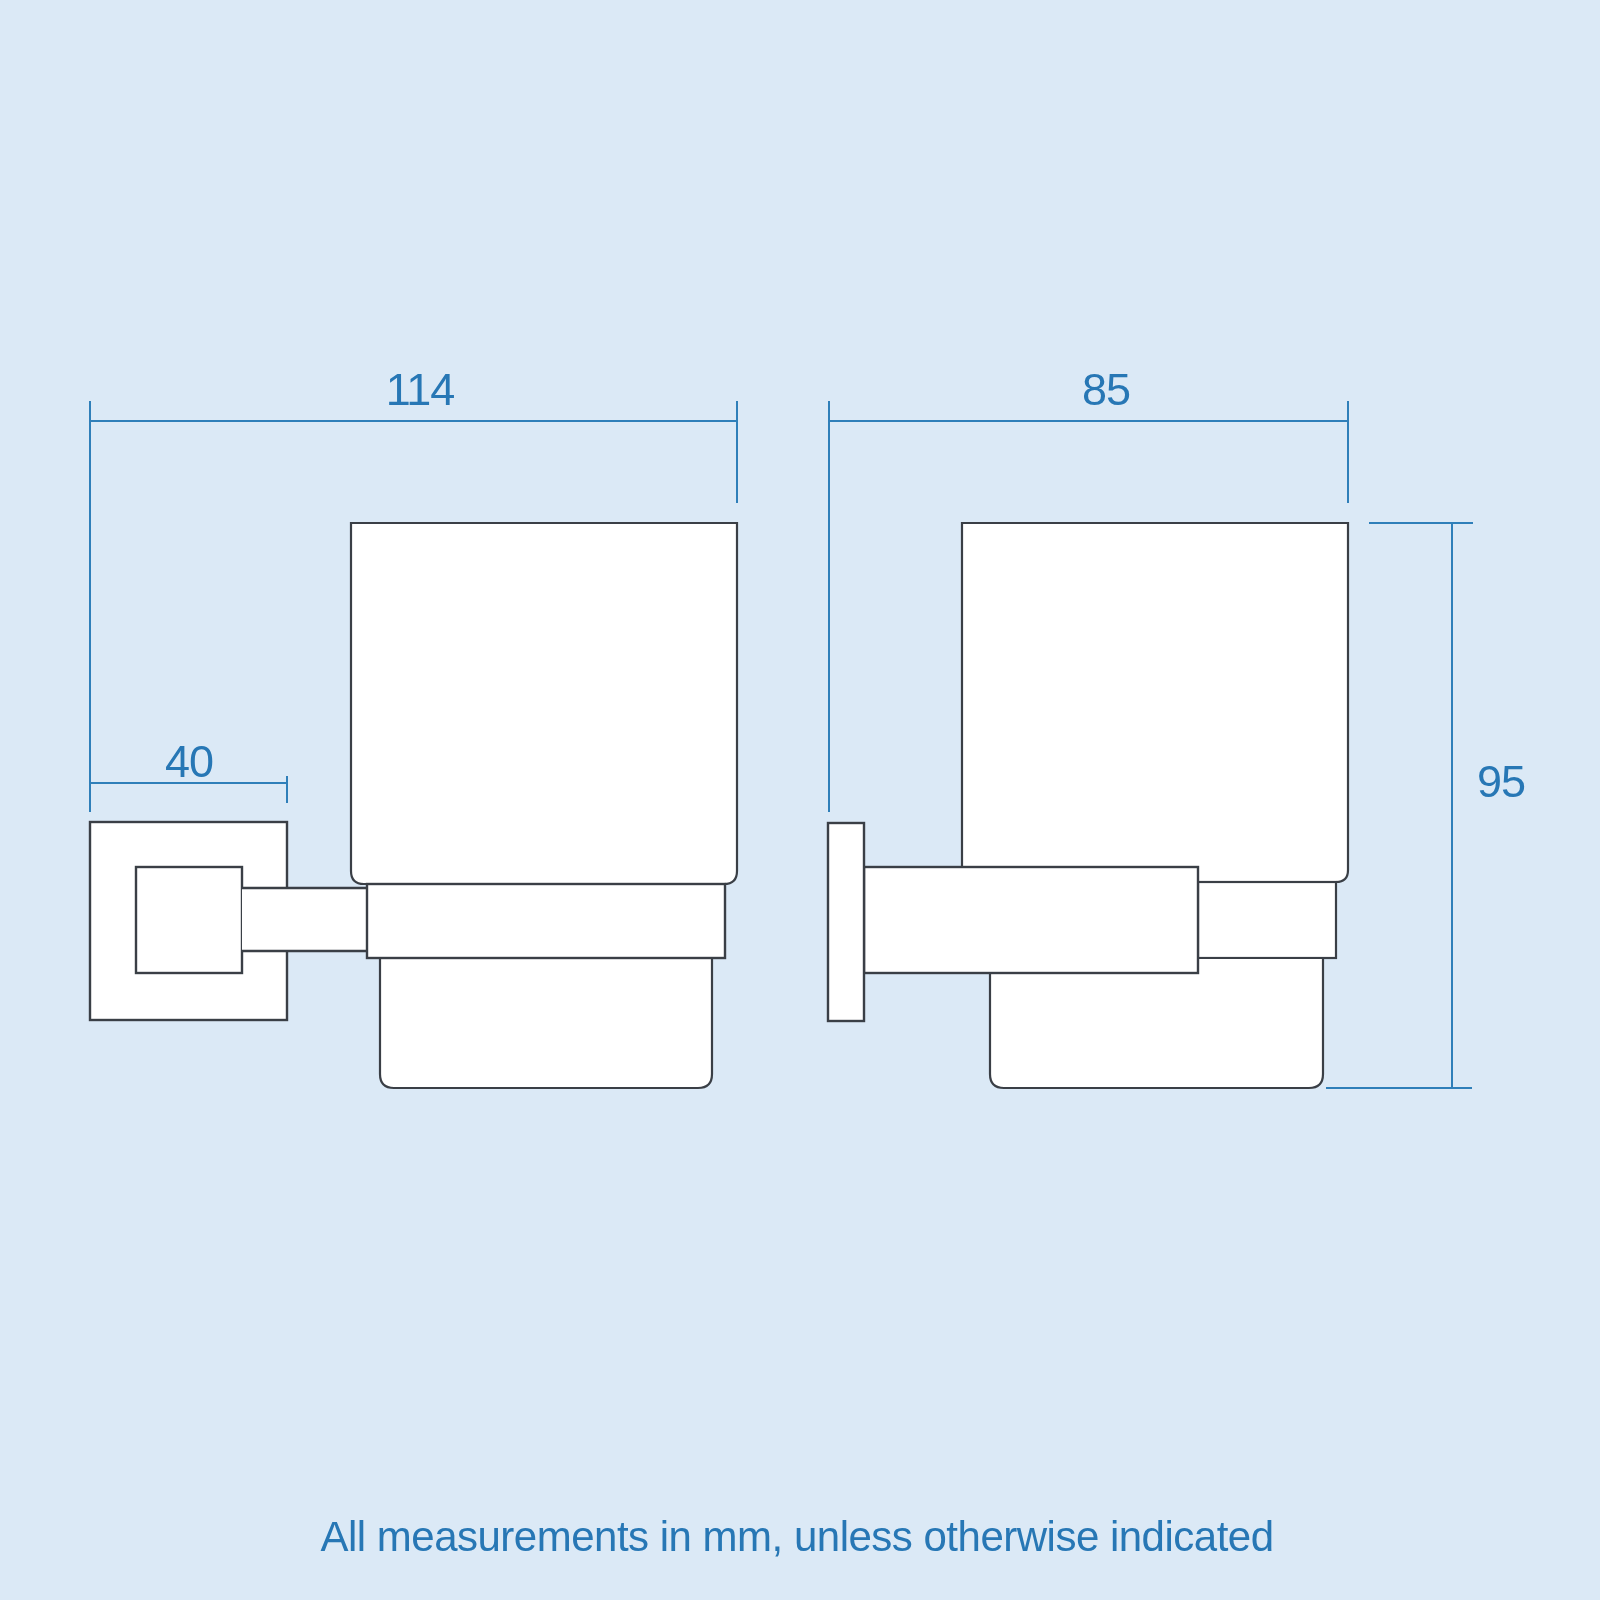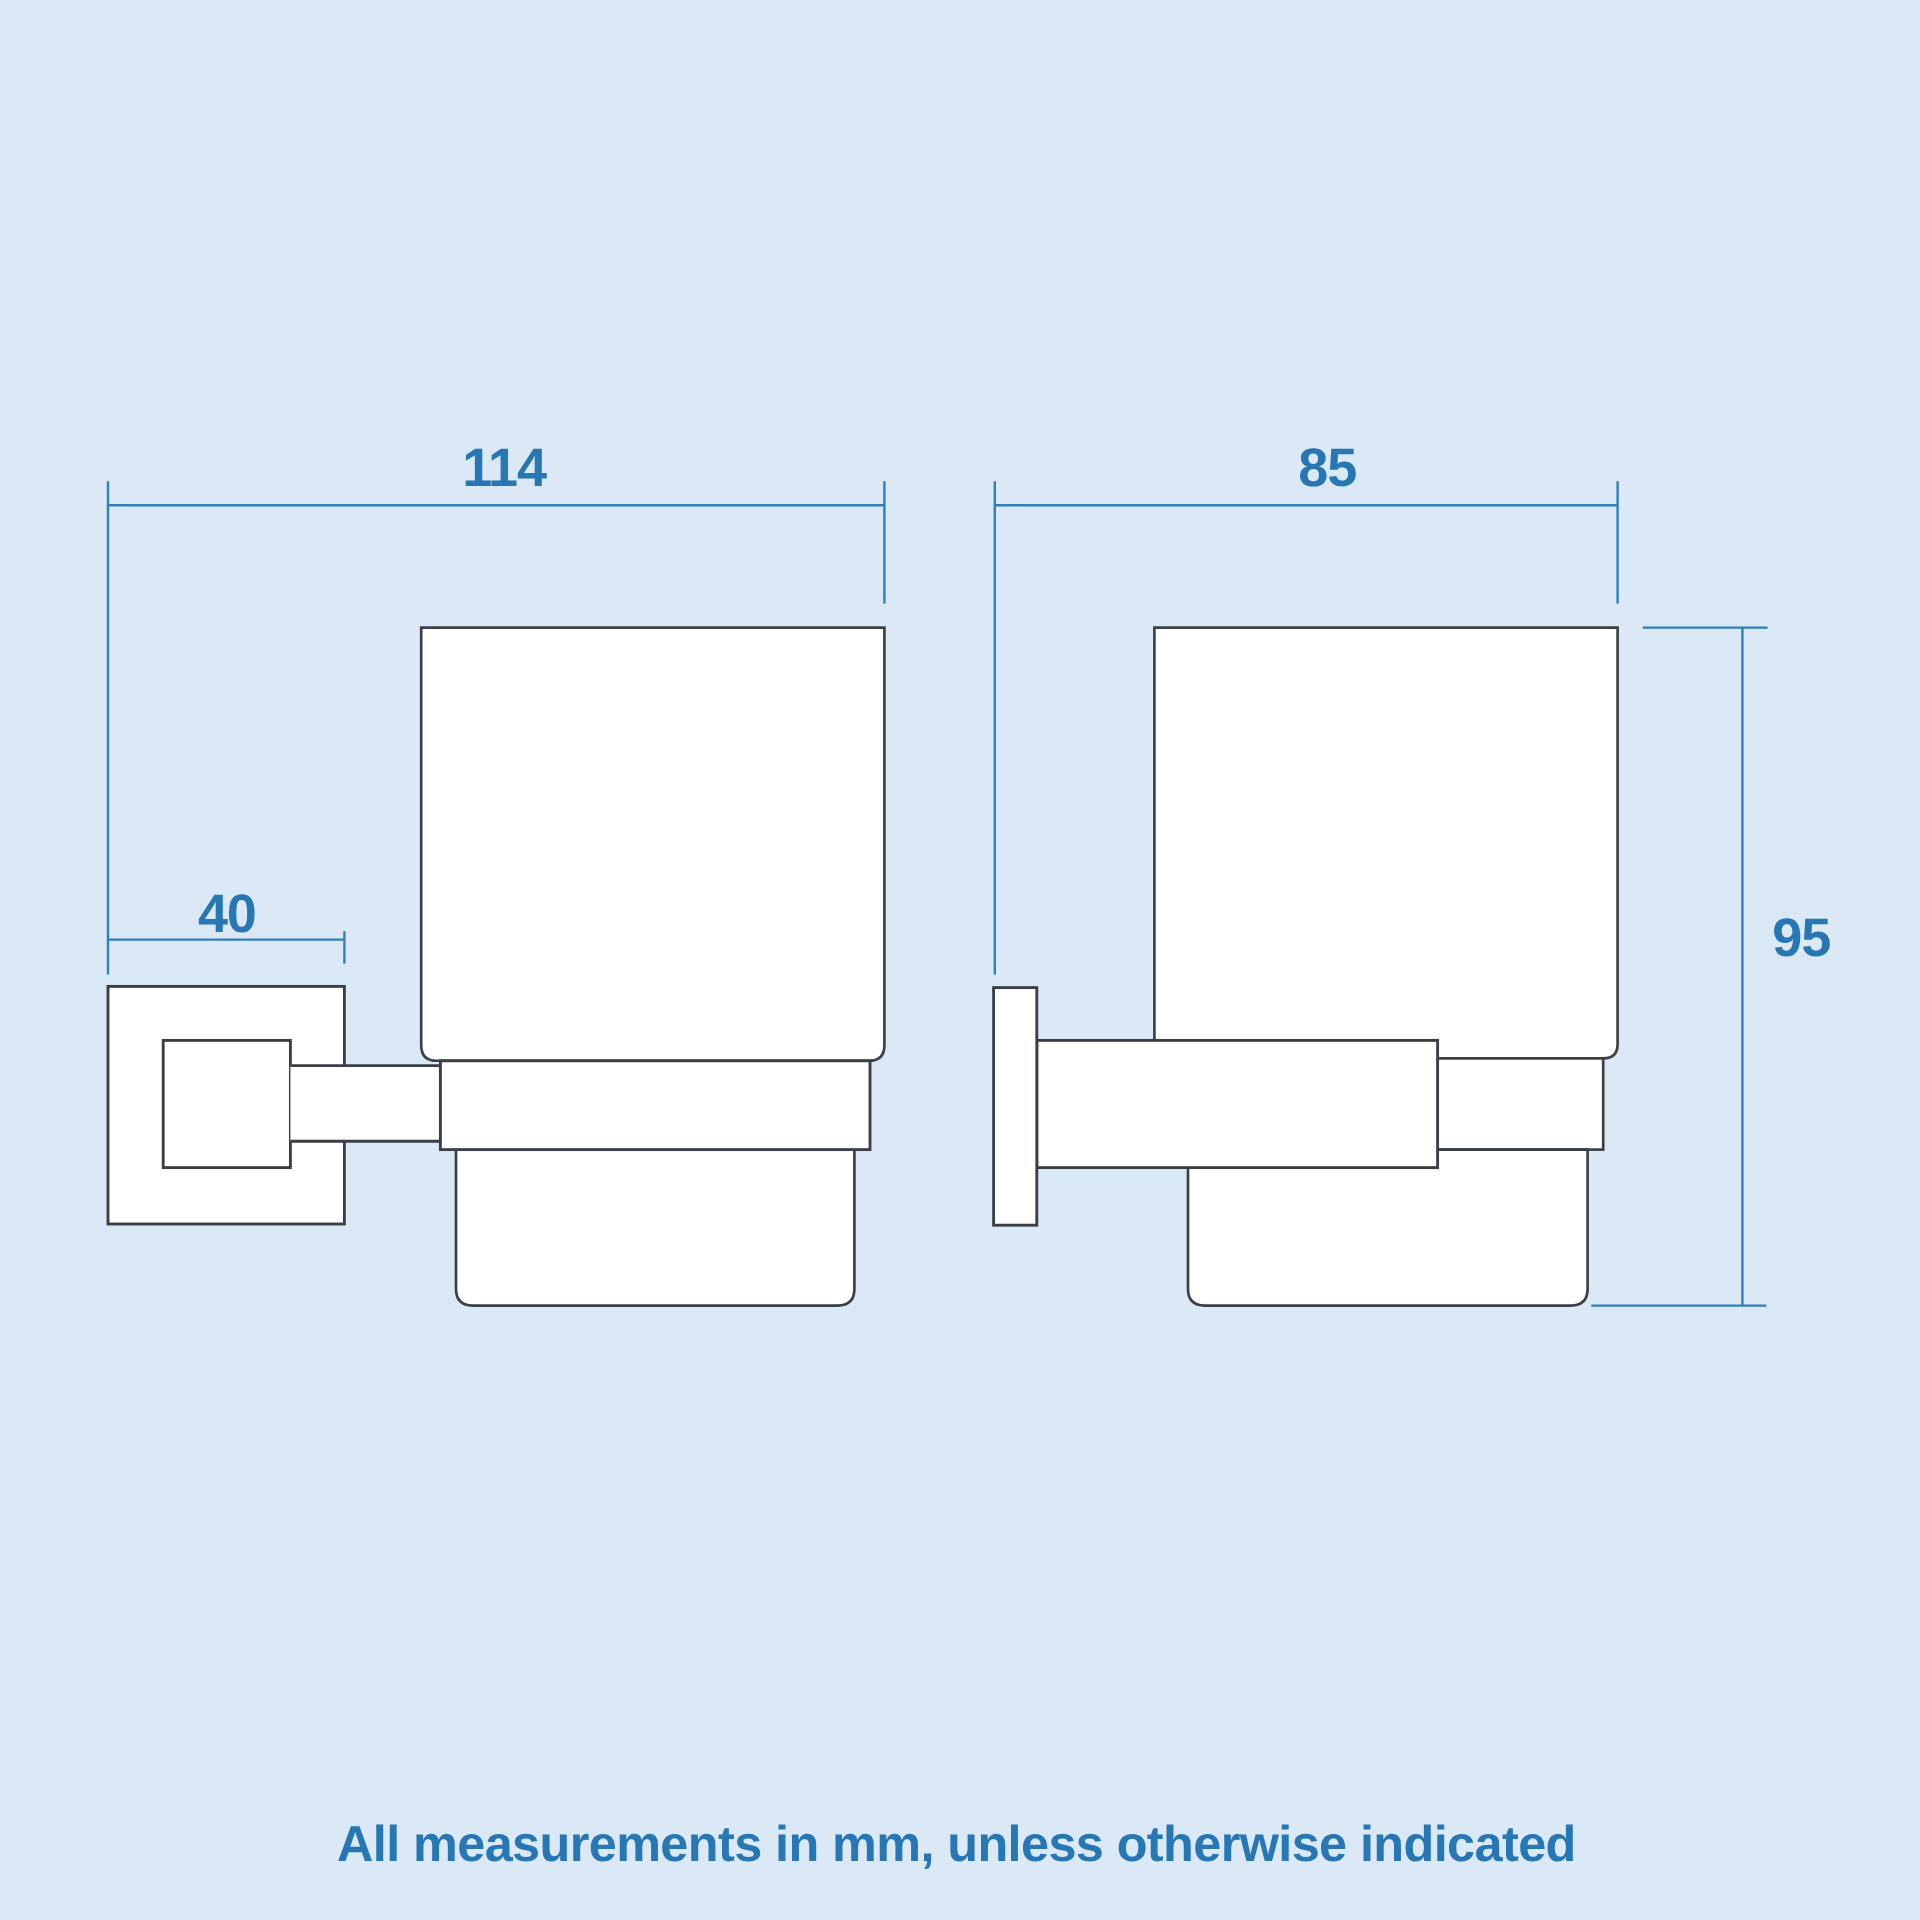--- a/index.html
+++ b/index.html
@@ -14,21 +14,20 @@
     padding:0;
     width:1600px;
     height:1600px;
     background:var(--bg);
     overflow:hidden;
   }
   .stage{
     width:1600px;
     height:1600px;
     position:relative;
-    font-weight:bold;
   }
   svg{display:block}
   .outline{
     fill:var(--fill);
     stroke:var(--outline);
     stroke-width:2.4;
     stroke-linejoin:miter;
   }
   .outline-thin{
     fill:var(--fill);

